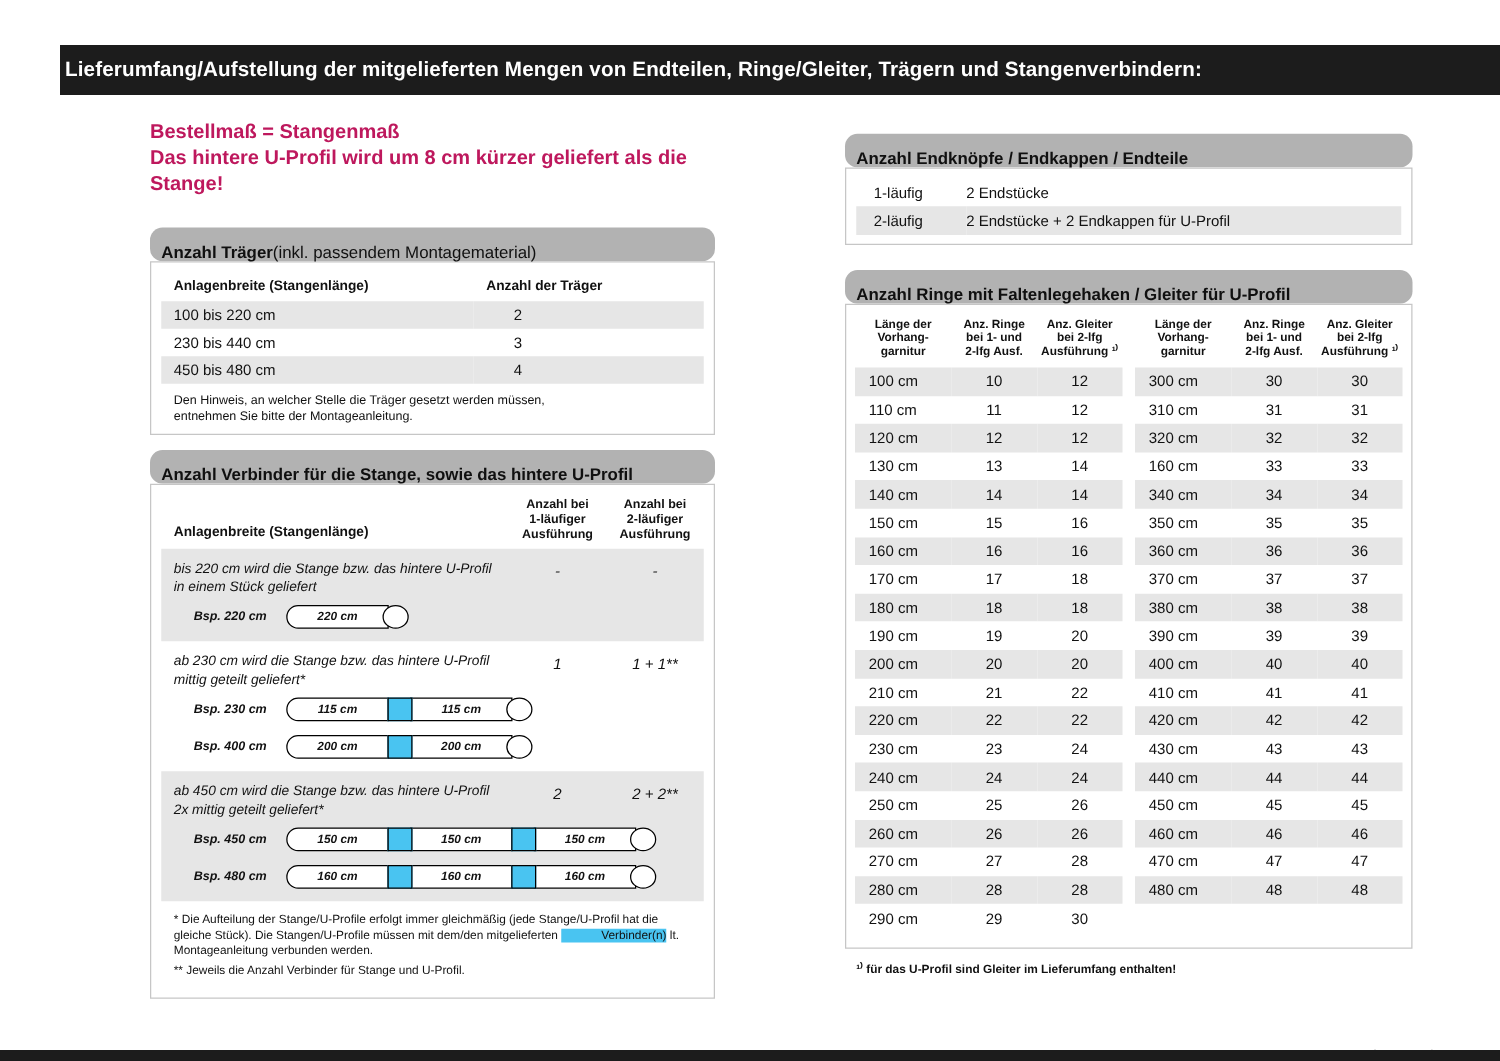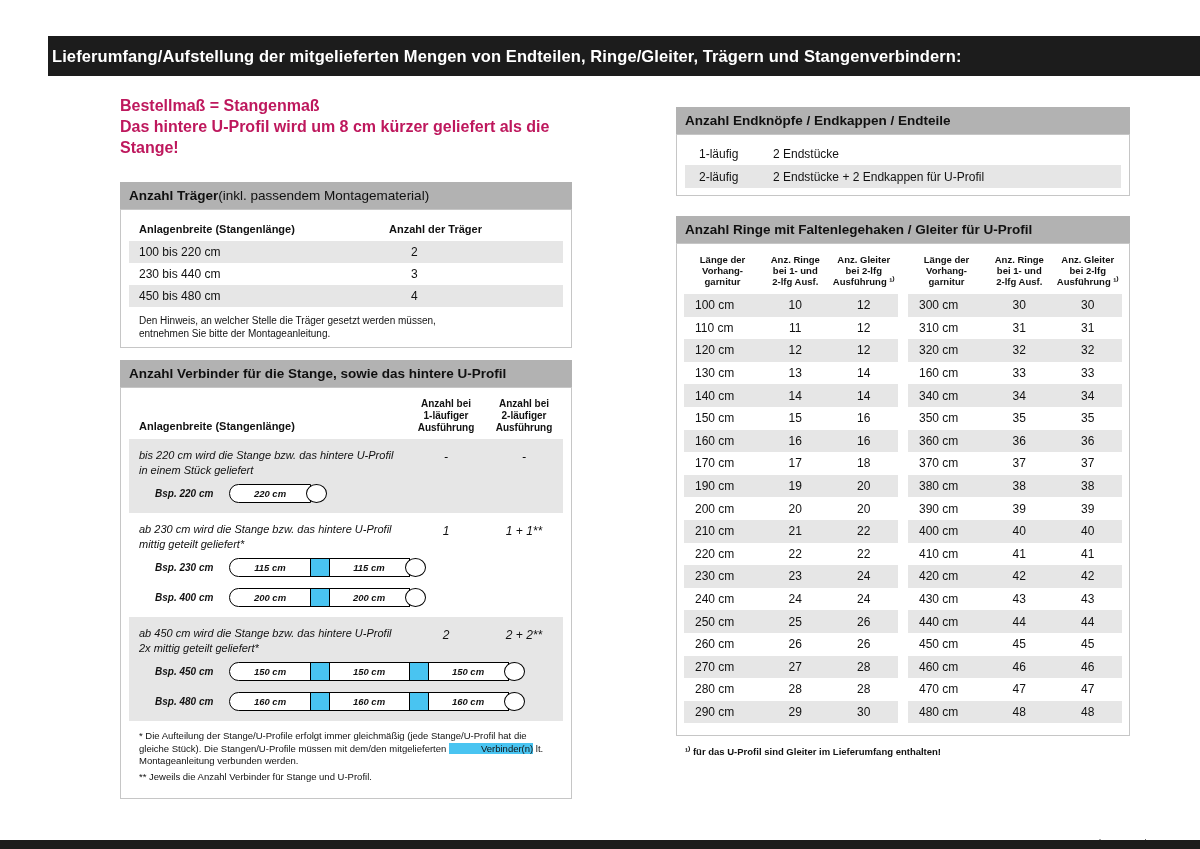--- a/index.html
+++ b/index.html
@@ -14,22 +14,22 @@
     padding-left:4px; box-sizing:border-box;
     font-size:16.5px; font-weight:bold; letter-spacing:0.1px;
   }
   
   .left-col  { position:absolute; left:120px; top:95px;  width:452px; }
   .right-col { position:absolute; left:676px; top:107px; width:454px; }
 
   .red-notice { color:#be185d; font-weight:bold; font-size:16px; line-height:21px; margin-bottom:24px; }
 
   .section-head {
-    background:#b2b2b2; height:27px; display:flex; align-items:center;
-    padding-left:9px; font-size:13.5px; color:#101010;
+    background:#b2b2b2; height:27px; display:flex; align-items:flex-end;
+    padding-left:9px; font-size:13.5px; color:#101010;border-radius:10px;
   }
   .section-head .b { font-weight:bold; }
   .box { border:1px solid #c6c6c6; background:#fff; box-sizing:border-box; }
   .pre { white-space:pre-line; }
 
   
   .traeger-box { padding:8px 8px 4px 8px; margin-bottom:12px; }
   .traeger-table { width:100%; border-collapse:collapse; }
   .traeger-table th { font-size:11px; text-align:left; padding:5px 0 6px 10px; font-weight:bold; }
   .traeger-table th:first-child { width:240px; }
@@ -307,20 +307,25 @@
                 <td>160 cm</td>
                 <td>16</td>
                 <td>16</td>
               </tr>
               <tr>
                 <td>170 cm</td>
                 <td>17</td>
                 <td>18</td>
               </tr>
               <tr>
+                <td>180 cm</td>
+                <td>18</td>
+                <td>18</td>
+              </tr>
+              <tr>
                 <td>190 cm</td>
                 <td>19</td>
                 <td>20</td>
               </tr>
               <tr>
                 <td>200 cm</td>
                 <td>20</td>
                 <td>20</td>
               </tr>
               <tr>

